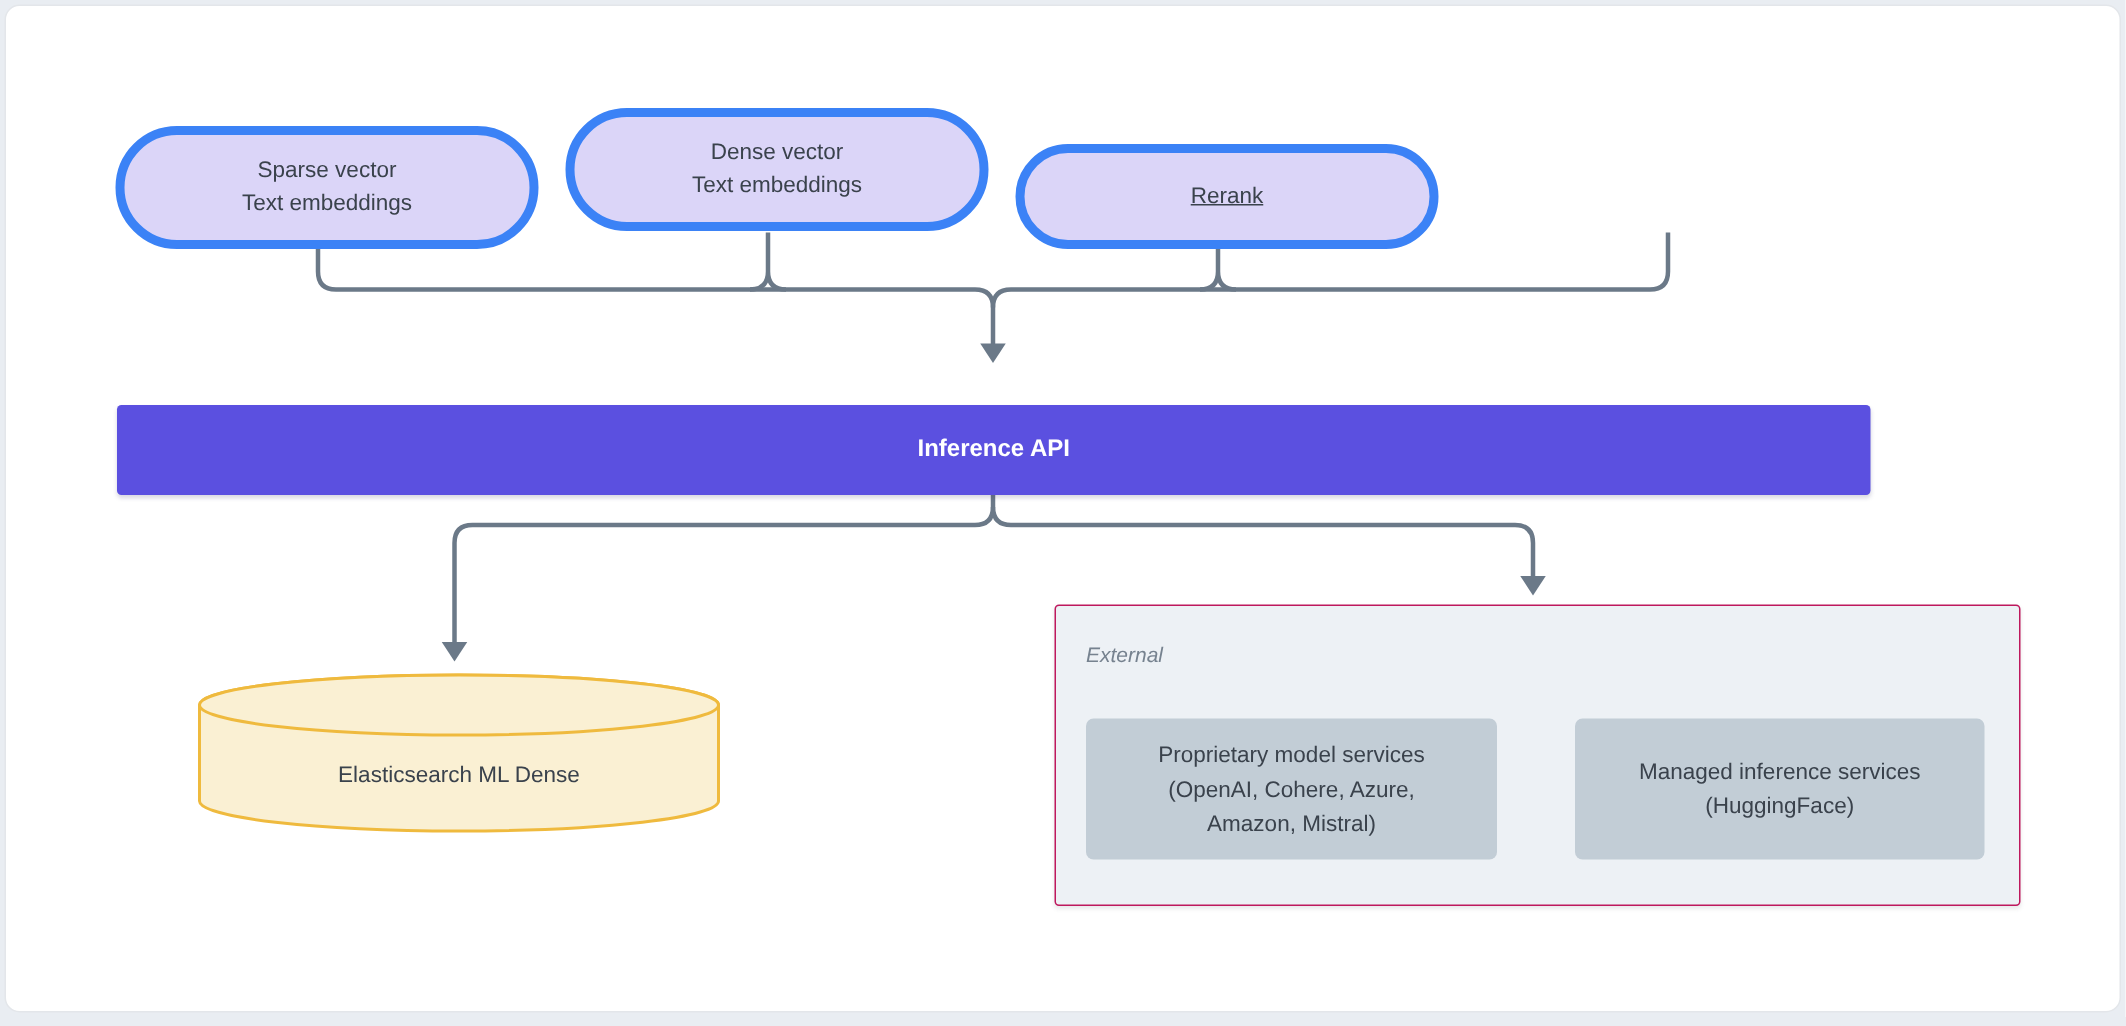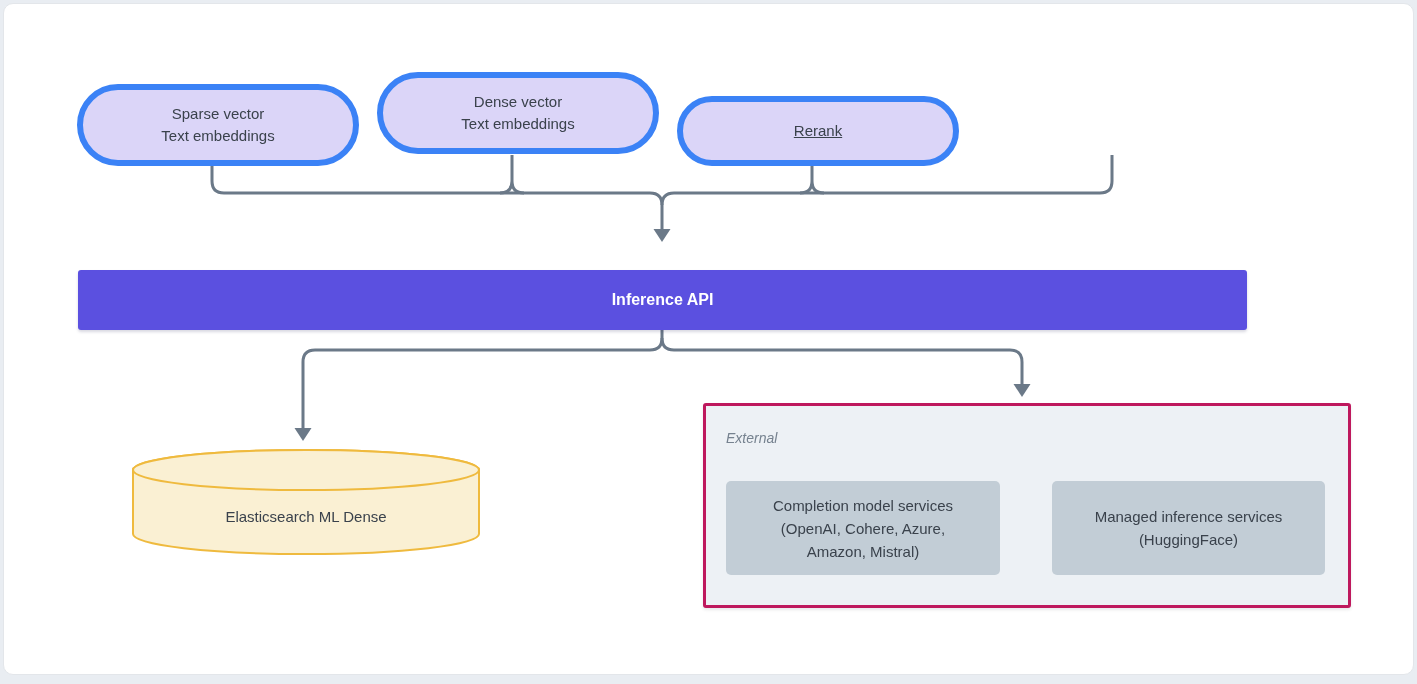--- a/index.html
+++ b/index.html
@@ -73,21 +73,21 @@
     width: 346px;
     text-align: center;
     color: #3A424C;
     font-size: 15px;
   }
   .external-panel {
     position: absolute;
     left: 703px; top: 403px;
     width: 642px; height: 199px;
     background: #EDF1F5;
-    border: 3px solid #be185d;
+    border: 1px solid #be185d;
     border-radius: 3px;
     box-shadow: 0 2px 3px rgba(70, 80, 90, 0.12);
   }
   .external-label {
     position: absolute;
     left: 20px; top: 24px;
     font-style: italic;
     font-size: 14px;
     color: #76828F;
   }
@@ -148,21 +148,21 @@
 
   <svg class="cylinder-svg" width="352" height="112" viewBox="0 0 352 112">
     <path d="M3,24 A173,20 0 0 1 349,24 L349,88 A173,20 0 0 1 3,88 Z" fill="#FAF0D3" stroke="#EFBA3E" stroke-width="2"></path>
     <ellipse cx="176" cy="24" rx="173" ry="20" fill="#FAF0D3" stroke="#EFBA3E" stroke-width="2"></ellipse>
   </svg>
   <div class="cylinder-label">Elasticsearch ML Dense</div>
 
   <div class="external-panel">
     <div class="external-label">External</div>
     <div class="service-box first">
-      <span>Completion model services
+      <span>Proprietary model services
 (OpenAI, Cohere, Azure,
 Amazon, Mistral)</span>
     </div>
     <div class="service-box second">
       <span>Managed inference services
 (HuggingFace)</span>
     </div>
   </div>
 
 </div>

